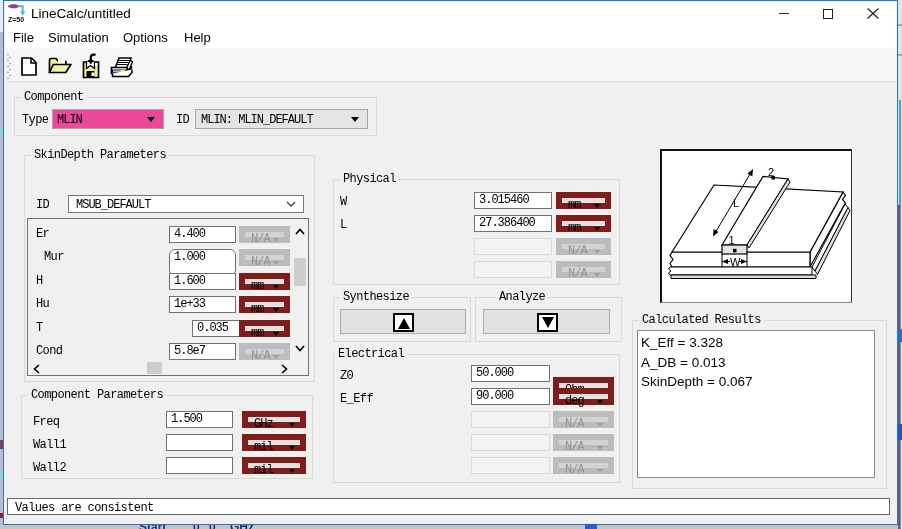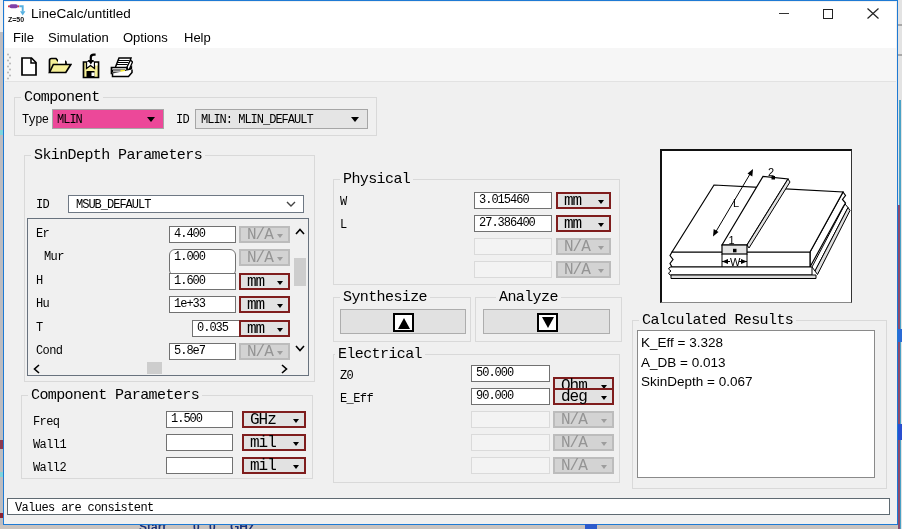--- a/index.html
+++ b/index.html
@@ -2,30 +2,30 @@
 <html><head><meta charset="utf-8">
 <style>
   html,body{margin:0;padding:0}
   body{width:902px;height:529px;position:relative;overflow:hidden;
        background:#efefef;font-family:"Liberation Mono",monospace;}
   .abs{position:absolute;}
   .sans{font-family:"Liberation Sans",sans-serif;color:#000;}
   
   .grp{position:absolute;border:1px solid #d9d9d9;}
   .grp>span{position:absolute;top:-6px;left:6px;background:#f0f0f0;
-     padding:0 3px;font-family:"Liberation Mono",monospace;font-size:15px;
+     padding:0 3px;font-family:"Liberation Mono",monospace;font-size:12px;
      letter-spacing:-0.6px;line-height:11px;color:#000;white-space:pre;}
   
   .edit{position:absolute;background:#fff;border:1px solid #717171;
      font-family:"Liberation Mono",monospace;font-size:12px;color:#000;
      letter-spacing:-1.0px;line-height:15.5px;padding-left:4px;box-sizing:border-box;}
   .edit.dis{background:#f3f3f3;border-color:#dadada;}
   
-  .unit{position:absolute;background:#e2e2e2;border:2px solid #7f1d1d;
-     font-family:"Liberation Mono",monospace;font-size:16px;color:#000;
+  .unit{position:absolute;background:#e2e2e2;border:6px solid #7f1d1d;
+     font-family:"Liberation Mono",monospace;font-size:12px;color:#000;
      letter-spacing:-1.0px;line-height:15.5px;padding-left:6px;box-sizing:border-box;}
   .unit.dis{background:#d3d3d3;border-color:#bcbcbc;color:#949494;}
   .unit:after{content:"";position:absolute;right:5px;top:6px;width:0;height:0;
      border-left:3.5px solid transparent;border-right:3.5px solid transparent;
      border-top:4.5px solid #000;}
   .unit.dis:after{border-top-color:#9d9d9d;}
   .lbl{position:absolute;font-family:"Liberation Mono",monospace;
      font-size:12px;letter-spacing:-0.6px;color:#000;white-space:pre;}
   .ctext{font-family:"Liberation Mono",monospace;font-size:12px;
      letter-spacing:-1.0px;color:#000;}

